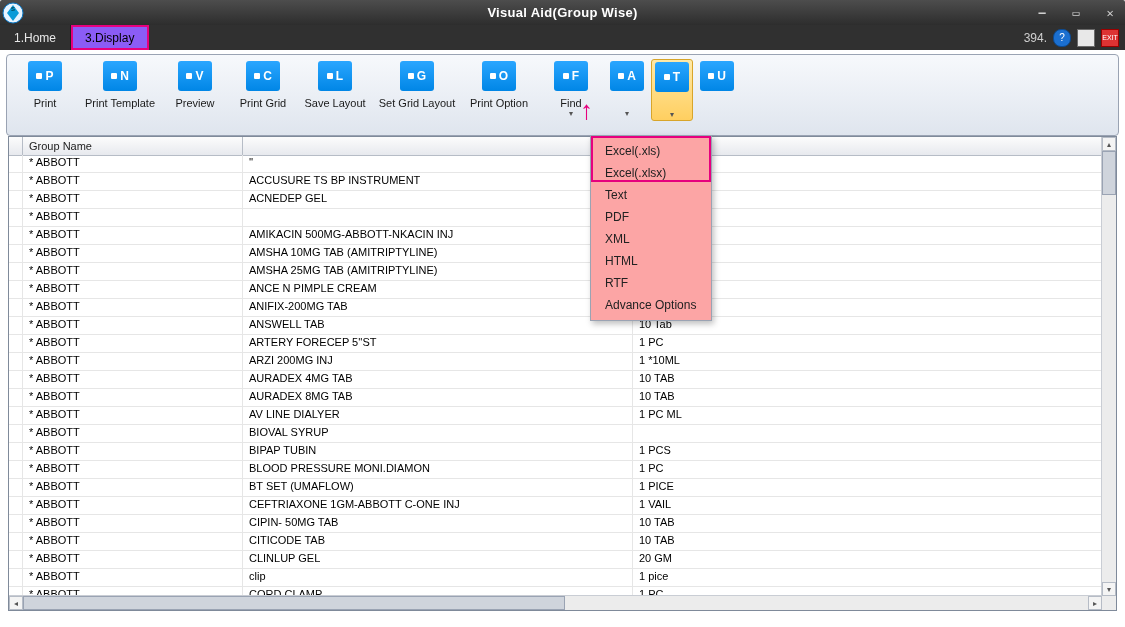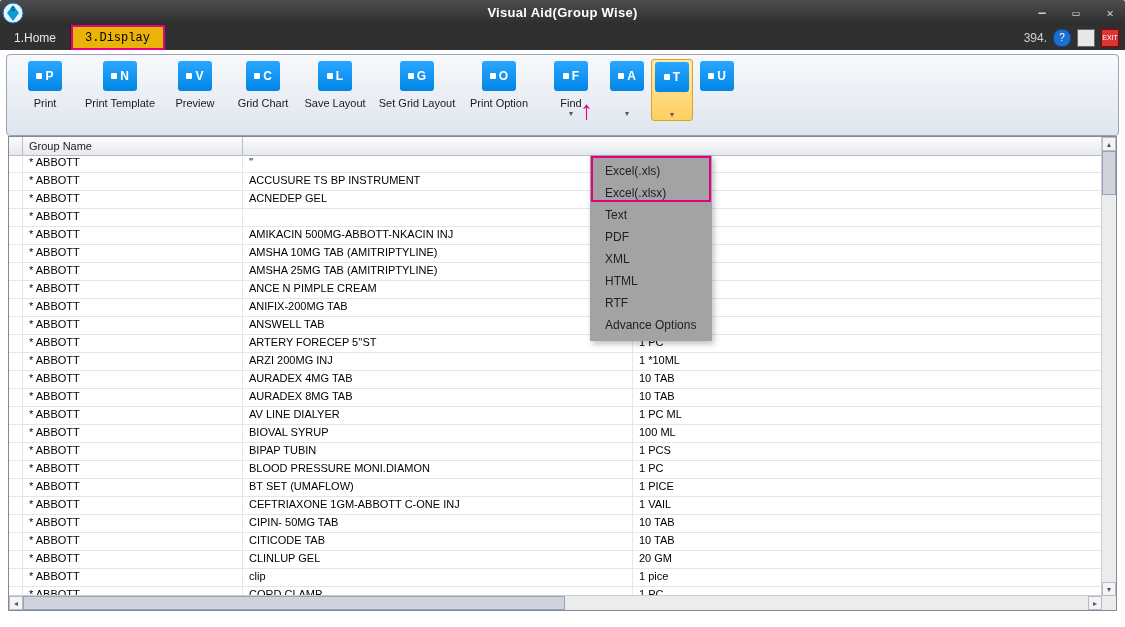--- a/index.html
+++ b/index.html
@@ -6,21 +6,21 @@
   .window{width:1125px;height:619px;box-sizing:border-box;background:#fff;border-radius:2px;overflow:hidden;position:relative;}
   
   .titlebar{height:25px;background:linear-gradient(#4d4d4d,#2d2d2d);display:flex;align-items:center;color:#fff;font-weight:600;position:relative;}
   .titlebar .logo{width:25px;height:25px;display:flex;align-items:center;justify-content:center;}
   .titlebar .title{flex:0 0 auto;margin:0 auto;position:absolute;left:0;right:0;text-align:center;font-size:13px;letter-spacing:.3px;}
   .winbtns{position:absolute;right:6px;top:0;height:25px;display:flex;align-items:center;gap:16px;color:#cfcfcf;font-family:monospace;}
   .winbtn{width:18px;height:18px;display:flex;align-items:center;justify-content:center;cursor:default;}
   
   .menubar{height:25px;background:#303030;display:flex;align-items:stretch;color:#e8e8e8;position:relative;}
   .menutab{padding:0 14px;display:flex;align-items:center;border-right:1px solid #202020;cursor:default;font-size:12px;}
-  .menutab.active{background:#eab308;color:#000;font-family:Liberation Mono, monospace;}
+  .menutab.active{background:#8b5cf6;color:#000;}
   .highlight-display{outline:2px solid #e6007e;outline-offset:-2px;}
   .menubar-right{position:absolute;right:6px;top:0;height:25px;display:flex;align-items:center;gap:6px;}
   .sq{width:16px;height:16px;background:#e8e8e8;border:1px solid #6a6a6a;display:flex;align-items:center;justify-content:center;font-size:10px;}
   
   .ribbon{background:linear-gradient(#f7f9fc,#dfe5ee);border:1px solid #9aa3b3;border-radius:4px;margin:4px 6px 0 6px;height:72px;display:flex;align-items:flex-start;padding:4px 6px;position:relative;}
   .tbtn{display:flex;flex-direction:column;align-items:center;width:64px;height:60px;margin-right:4px;cursor:default;}
   .tbtn.narrow{width:40px;}
   .tbtn .ticon{width:34px;height:30px;background:linear-gradient(#2aa6ff,#0086e6);border-radius:3px;display:flex;align-items:center;justify-content:center;color:#fff;font-weight:700;font-size:12px;margin-top:2px;}
   .tbtn .ticon .bullet{width:6px;height:6px;background:#fff;border-radius:1px;margin-right:3px;}
   .tbtn .tlabel{font-size:11px;color:#1a1a1a;margin-top:6px;text-align:center;line-height:12px;white-space:nowrap;}
@@ -42,21 +42,21 @@
   .vscroll .sbtn{width:14px;height:14px;background:#f4f4f4;border:1px solid #b6bcc6;box-sizing:border-box;display:flex;align-items:center;justify-content:center;font-size:8px;color:#555;}
   .vscroll .strack{position:absolute;top:14px;bottom:14px;left:0;right:0;}
   .vscroll .sthumb{position:absolute;top:0;left:0;right:0;height:42px;background:#cfd4dc;border:1px solid #9aa3b3;}
   .vscroll .sdn{position:absolute;bottom:0;}
   .hscroll{position:absolute;left:0;right:14px;bottom:0;height:14px;background:#ececec;border-top:1px solid #c9cdd4;display:flex;}
   .hscroll .sbtn{width:14px;height:14px;background:#f4f4f4;border:1px solid #b6bcc6;box-sizing:border-box;display:flex;align-items:center;justify-content:center;font-size:8px;color:#555;}
   .hscroll .strack{flex:1;position:relative;}
   .hscroll .sthumb{position:absolute;top:0;bottom:0;left:0;width:540px;background:#cfd4dc;border:1px solid #9aa3b3;}
   .corner{position:absolute;right:0;bottom:0;width:14px;height:14px;background:#ececec;}
   
-  .dropdown{position:absolute;top:135px;left:590px;width:120px;background:#a3a3a3;border:1px solid #9aa3b3;box-shadow:2px 3px 6px rgba(0,0,0,.25);padding:4px 0;z-index:50;margin-top:20px;}
+  .dropdown{position:absolute;top:135px;left:590px;width:120px;background:#fca5a5;border:1px solid #9aa3b3;box-shadow:2px 3px 6px rgba(0,0,0,.25);padding:4px 0;z-index:50;}
   .ditem{padding:4px 14px;font-size:12px;color:#222;cursor:default;}
   .dhl{position:absolute;top:0;left:0;right:0;height:46px;border:2px solid #e6007e;pointer-events:none;box-sizing:border-box;}
 </style>
 </head>
 <body>
 <div class="window">
 
 <div class="titlebar">
   <div class="logo">
     <svg width="22" height="22" viewBox="0 0 22 22">
@@ -104,21 +104,21 @@
           <span class="bullet"></span>
           <span>V</span>
         </div>
     <div class="tlabel">Preview</div>
   </div>
   <div class="tbtn">
     <div class="ticon">
           <span class="bullet"></span>
           <span>C</span>
         </div>
-    <div class="tlabel">Grid Chart</div>
+    <div class="tlabel">Print Grid</div>
   </div>
   <div class="tbtn" style="width:72px">
     <div class="ticon">
           <span class="bullet"></span>
           <span>L</span>
         </div>
     <div class="tlabel">Save Layout</div>
   </div>
   <div class="tbtn" style="width:84px">
     <div class="ticon">
@@ -258,21 +258,20 @@
         <div class="row">
           <div class="cell colmark"></div>
           <div class="cell colgroup">* ABBOTT</div>
           <div class="cell colprod">AV LINE DIALYER</div>
           <div class="cell colqty">1 PC ML</div>
         </div>
         <div class="row">
           <div class="cell colmark"></div>
           <div class="cell colgroup">* ABBOTT</div>
           <div class="cell colprod">BIOVAL SYRUP</div>
-          <div class="cell colqty">100 ML</div>
         </div>
         <div class="row">
           <div class="cell colmark"></div>
           <div class="cell colgroup">* ABBOTT</div>
           <div class="cell colprod">BIPAP TUBIN</div>
           <div class="cell colqty">1 PCS</div>
         </div>
         <div class="row">
           <div class="cell colmark"></div>
           <div class="cell colgroup">* ABBOTT</div>

